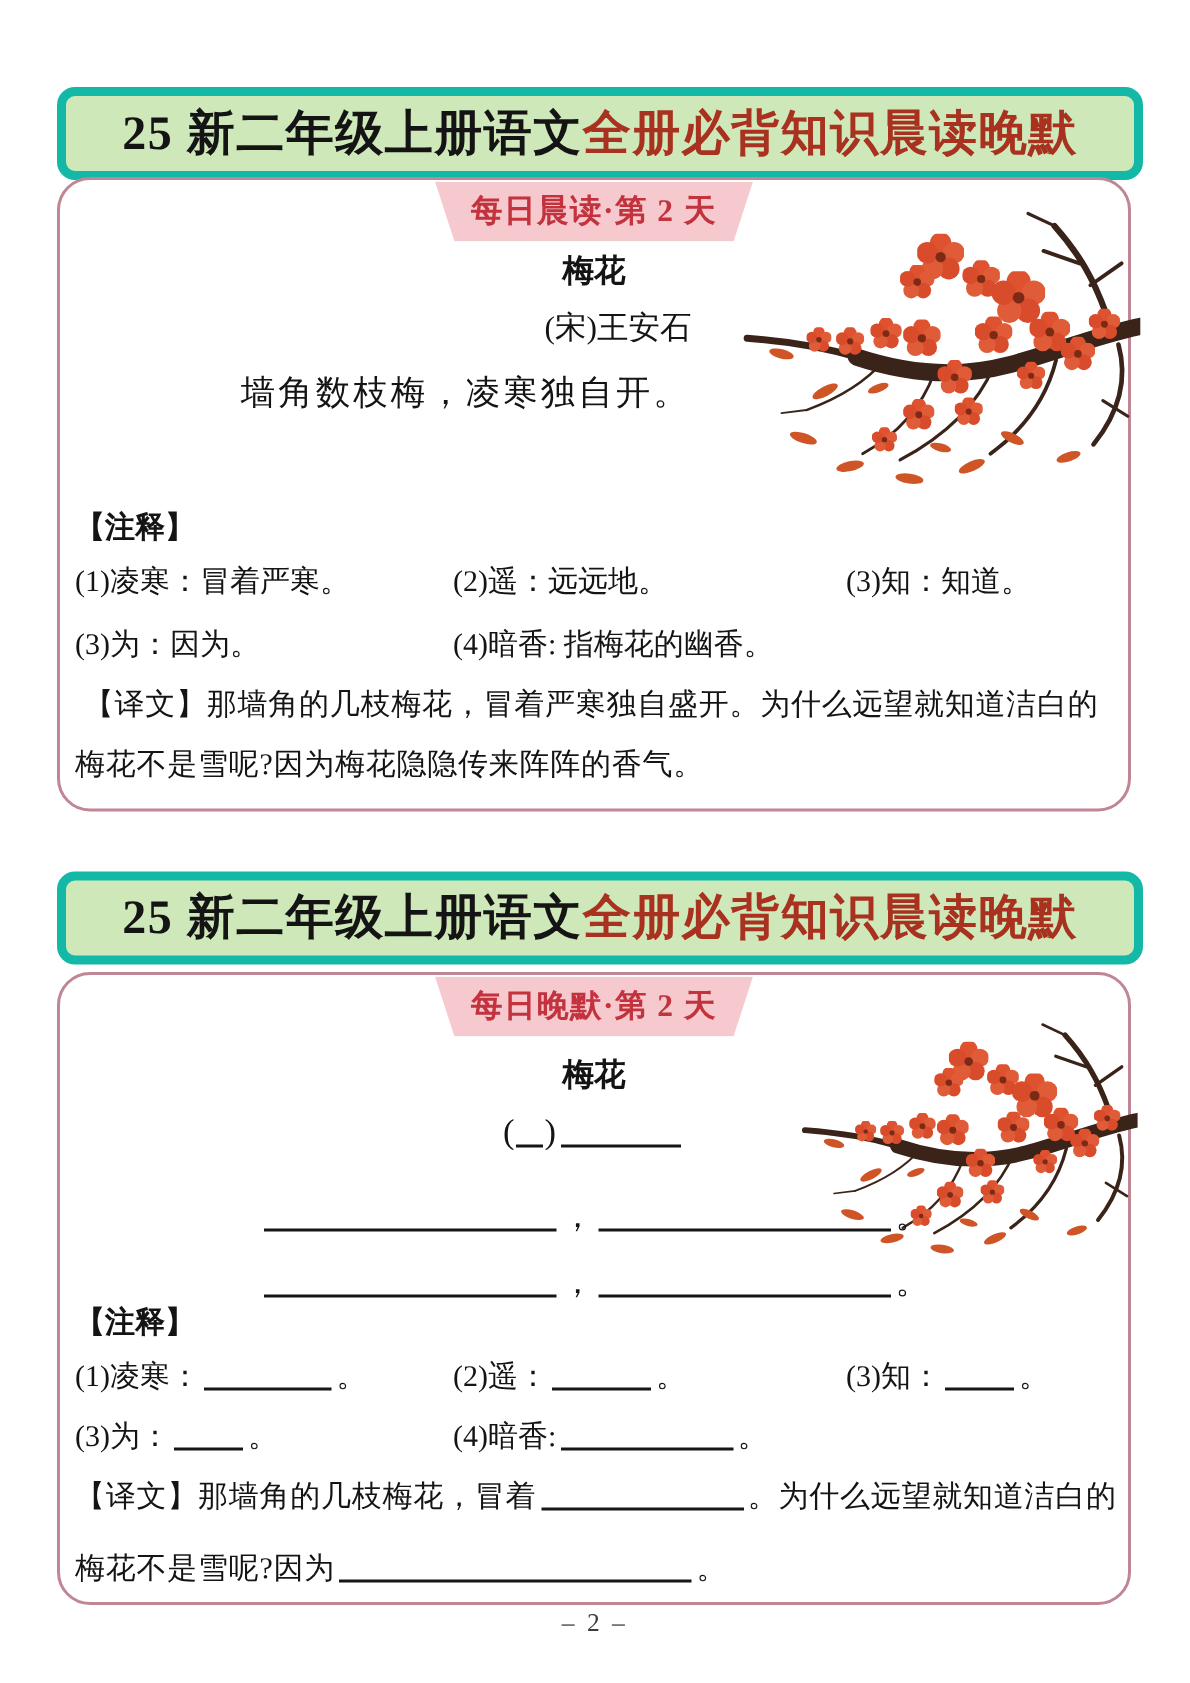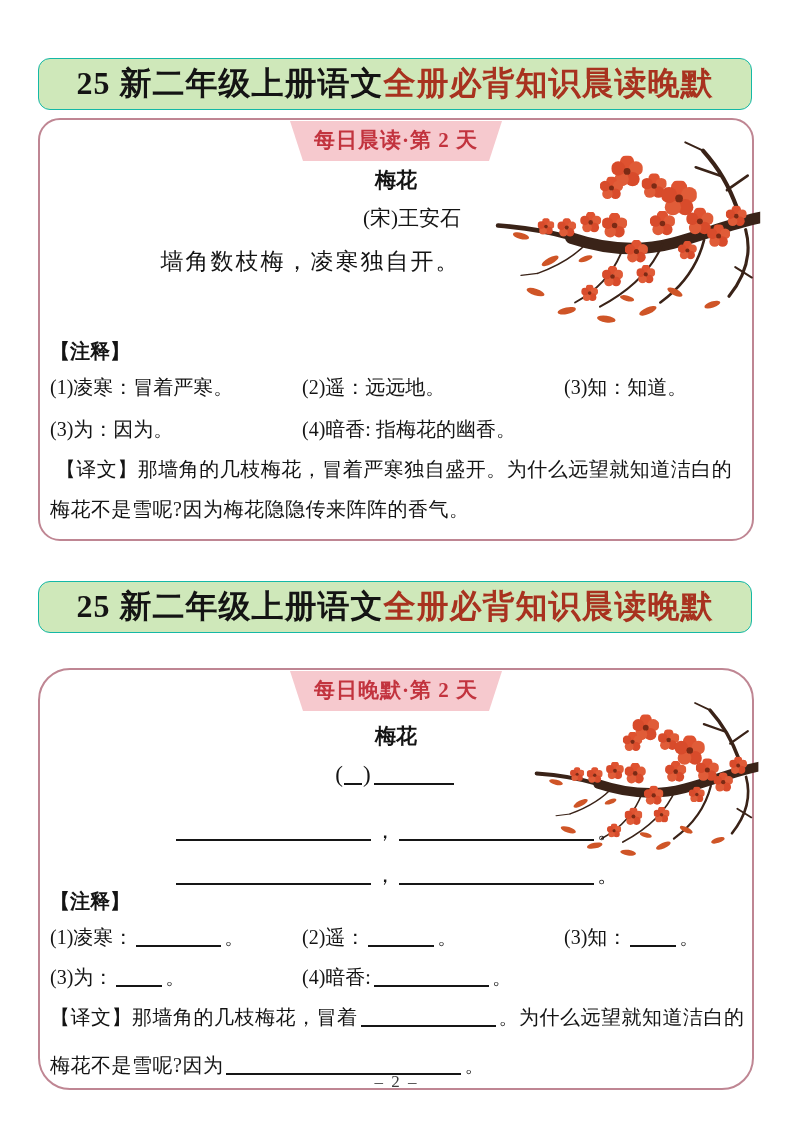--- a/index.html
+++ b/index.html
@@ -1,32 +1,32 @@
 <!DOCTYPE html>
 <html><head>
 <meta charset="utf-8">
 <style>
   html,body{margin:0;padding:0;background:#ffffff;}
   body{font-family:"Liberation Serif","DejaVu Serif",serif;color:#141414;}
   .page{position:relative;width:793px;height:1122px;background:#fff;overflow:hidden;}
 
   
   .banner{position:absolute;left:38px;width:712px;height:50px;
-    background:#cfe8ba;border:1px solid #14b8a6;border-radius:12px;
+    background:#cfe8ba;border:6px solid #14b8a6;border-radius:12px;
     display:flex;align-items:center;justify-content:center;
     font-weight:bold;font-size:32px;letter-spacing:1px;white-space:nowrap;}
   .banner .red{color:#a8321f;}
   #banner-morning{top:58px;}
   #banner-evening{top:581px;}
 
   
   .card{position:absolute;left:38px;width:712px;background:#fff;
     border:2px solid #bf8693;border-radius:22px;}
   #card-morning{top:118px;height:419px;}
-  #card-evening{top:668px;height:418px;border-radius:32px;}
+  #card-evening{top:648px;height:418px;}
 
   .badge{position:absolute;top:1px;left:50%;transform:translateX(-50%);
     background:#f6c9ce;color:#c2333e;font-weight:bold;font-size:21px;
     letter-spacing:1px;padding:5px 24px 7px;white-space:nowrap;
     clip-path:polygon(0 0,100% 0,calc(100% - 13px) 100%,13px 100%);}
 
   .poem-title{position:absolute;width:100%;text-align:center;font-size:21px;font-weight:bold;}
   .poem-author{position:absolute;width:100%;text-align:center;font-size:21px;}
   .poem-line{position:absolute;width:76%;text-align:center;font-size:23px;letter-spacing:2px;}
   #card-morning .poem-title{top:46px;}

